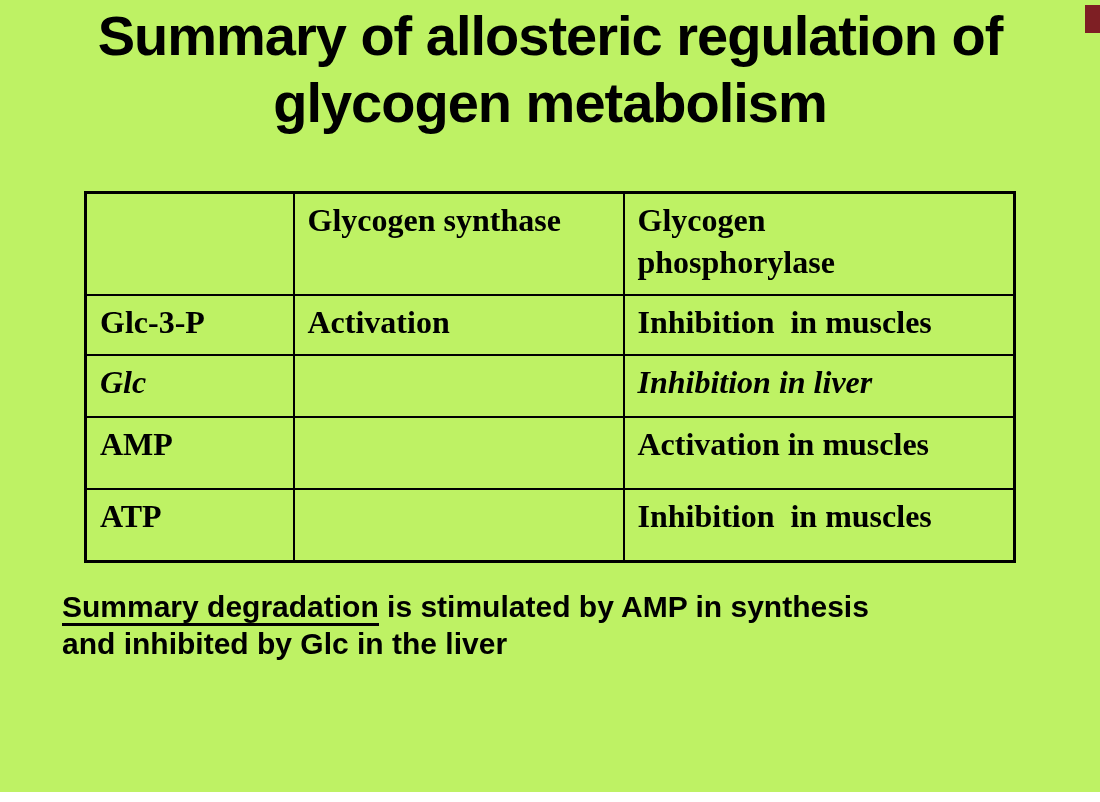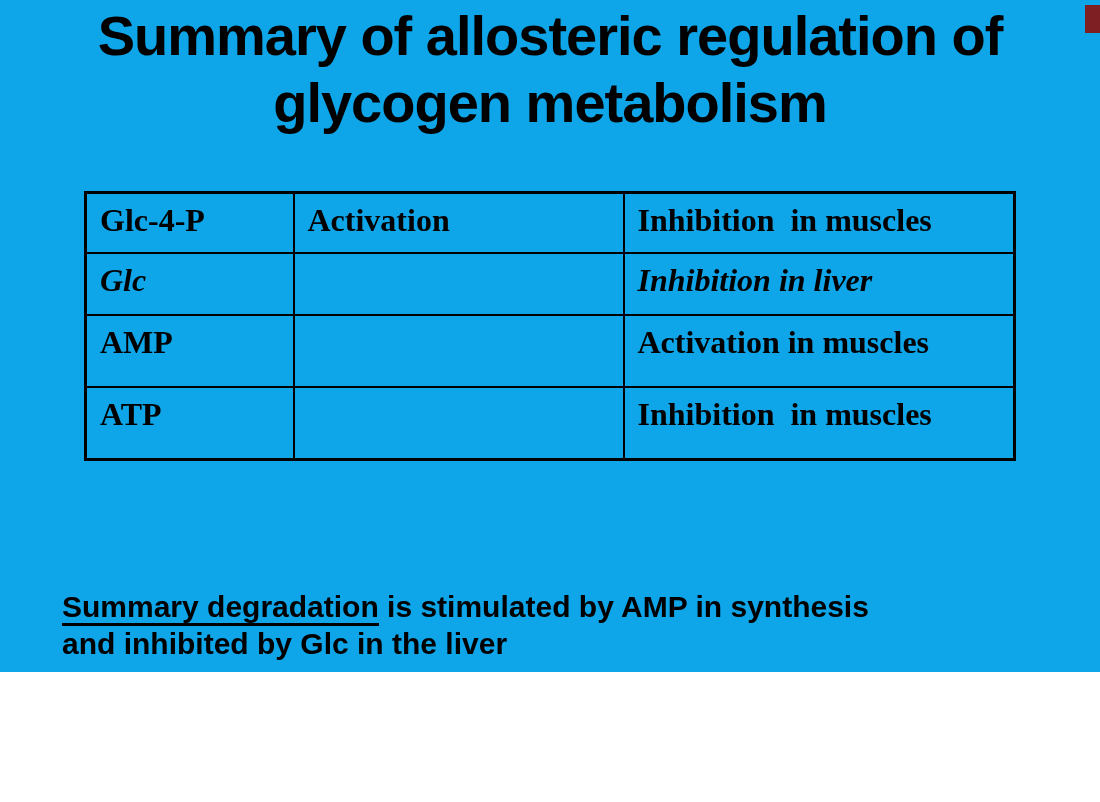--- a/index.html
+++ b/index.html
@@ -1,20 +1,20 @@
 <!DOCTYPE html>
 <html><head>
 <meta charset="utf-8">
 <style>
   html, body { margin: 0; padding: 0; background: #ffffff; }
   .slide {
     position: relative;
     width: 1100px;
-    height: 672px;
-    background: #0ea5e9;
+    height: 792px;
+    background: #bef264;
     overflow: hidden;
     color: #000000;
     font-family: "Liberation Sans", "DejaVu Sans", sans-serif;
   }
 
   
   .title {
     position: absolute;
     top: 2px;
     left: 0;
@@ -105,22 +105,27 @@
   <div class="corner-marker" style="background-color: rgb(126, 31, 36);"></div>
 
   <div class="reg-table-wrap">
     <table class="reg-table">
       <colgroup>
           <col class="c1">
           <col class="c2">
           <col class="c3">
         </colgroup>
       <tbody>
+        <tr class="r-head">
+          <td></td>
+          <td>Glycogen synthase</td>
+          <td><span class="wrap-head">Glycogen phosphorylase</span></td>
+        </tr>
         <tr class="r-glc6p">
-          <td>Glc-4-P</td>
+          <td>Glc-3-P</td>
           <td>Activation</td>
           <td>Inhibition  in muscles</td>
         </tr>
         <tr class="r-glc">
           <td>Glc</td>
           <td></td>
           <td>Inhibition in liver</td>
         </tr>
         <tr class="r-amp">
           <td>AMP</td>

